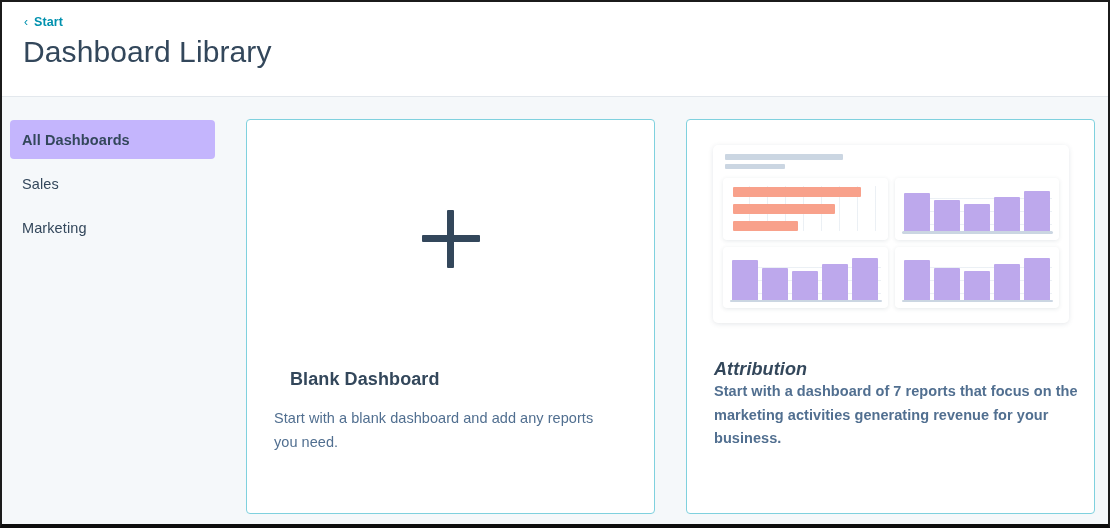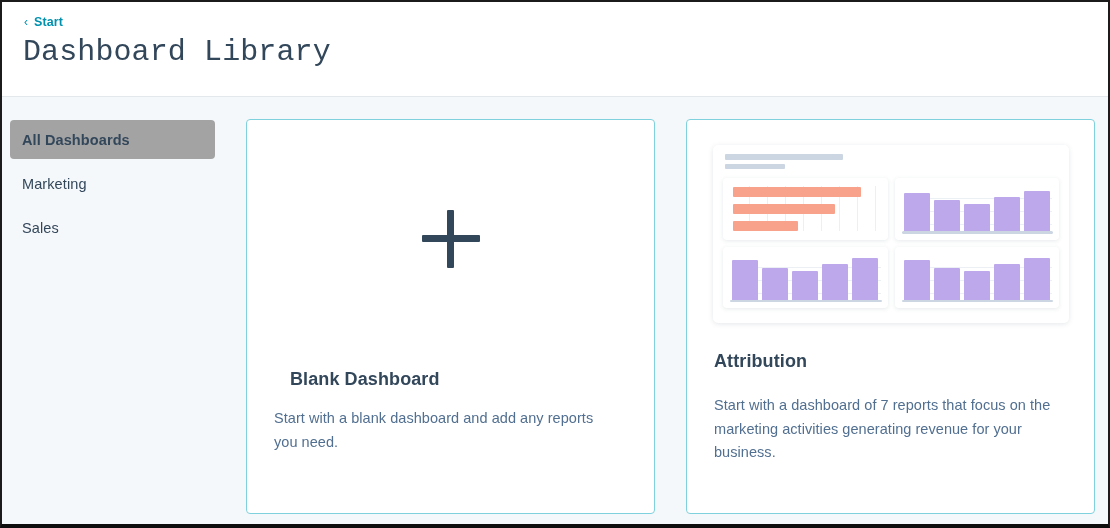--- a/index.html
+++ b/index.html
@@ -57,21 +57,20 @@
   }
   .page-title {
     position: absolute;
     left: 21px;
     top: 33px;
     font-size: 30px;
     font-weight: 300;
     color: #33475b;
     letter-spacing: 0.1px;
     white-space: nowrap;
-    font-family: Liberation Mono, monospace;
   }
 
   
   .body-area {
     position: absolute;
     left: 0;
     top: 95px;
     right: 0;
     bottom: 0;
     background: #f5f8fa;
@@ -94,21 +93,21 @@
     padding-left: 12px;
     border-radius: 4px;
     color: #33475b;
     font-size: 14.5px;
     font-weight: 400;
     cursor: pointer;
     box-sizing: border-box;
     letter-spacing: 0.1px;
   }
   .nav-item.active {
-    background: #a3a3a3;
+    background: #c4b5fd;
     font-weight: 700;
     color: #33475b;
   }
 
   
   .cards {
     position: absolute;
     left: 244px;
     top: 22px;
     right: 18px;
@@ -172,22 +171,22 @@
     width: 58px; height: 7px;
   }
   .plus-icon::after {
     top: 0; left: 25px;
     width: 7px; height: 58px;
   }
   .card-blank .card-title { top: 249px; margin-left: 16px; }
   .card-blank .card-desc  { top: 287px; width: 330px; }
 
   
-  .card-attr .card-title { top: 231px; }
-  .card-attr .card-desc  { top: 274px; width: 365px; }
+  .card-attr .card-title { top: 239px; font-style: italic; }
+  .card-attr .card-desc  { top: 260px; width: 365px; font-weight: bold; }
 
   
   .thumb {
     position: absolute;
     left: 26px;
     top: 25px;
     width: 356px;
     height: 178px;
     background: #ffffff;
     border-radius: 5px;
@@ -294,24 +293,24 @@
     <div class="page-title">Dashboard Library</div>
   </div>
 
   <div class="body-area">
 
     <div class="sidebar">
       <div class="nav-item active">
         <span>All Dashboards</span>
       </div>
       <div class="nav-item">
+        <span>Sales</span>
+      </div>
+      <div class="nav-item">
         <span>Marketing</span>
-      </div>
-      <div class="nav-item">
-        <span>Sales</span>
       </div>
     </div>
 
     <div class="cards">
 
       <div class="card card-blank">
         <div class="plus-wrap">
           <div class="plus-icon"></div>
         </div>
         <div class="card-title">Blank Dashboard</div>

